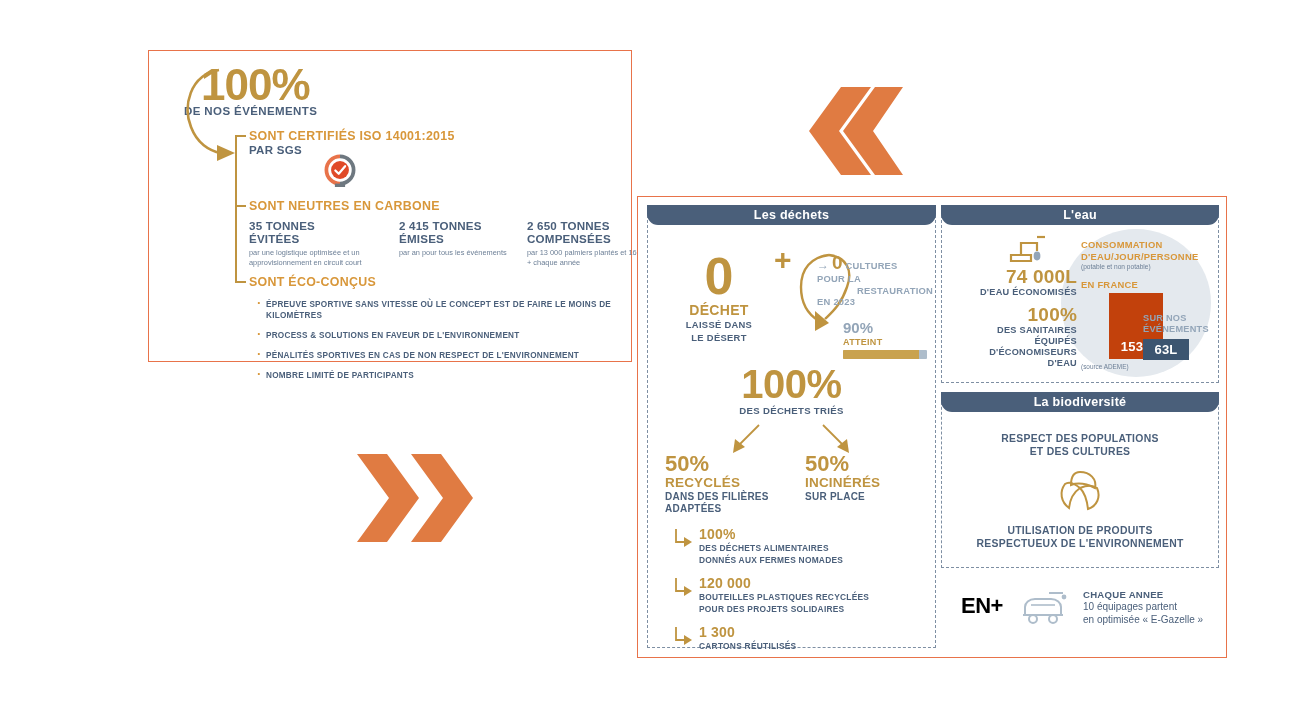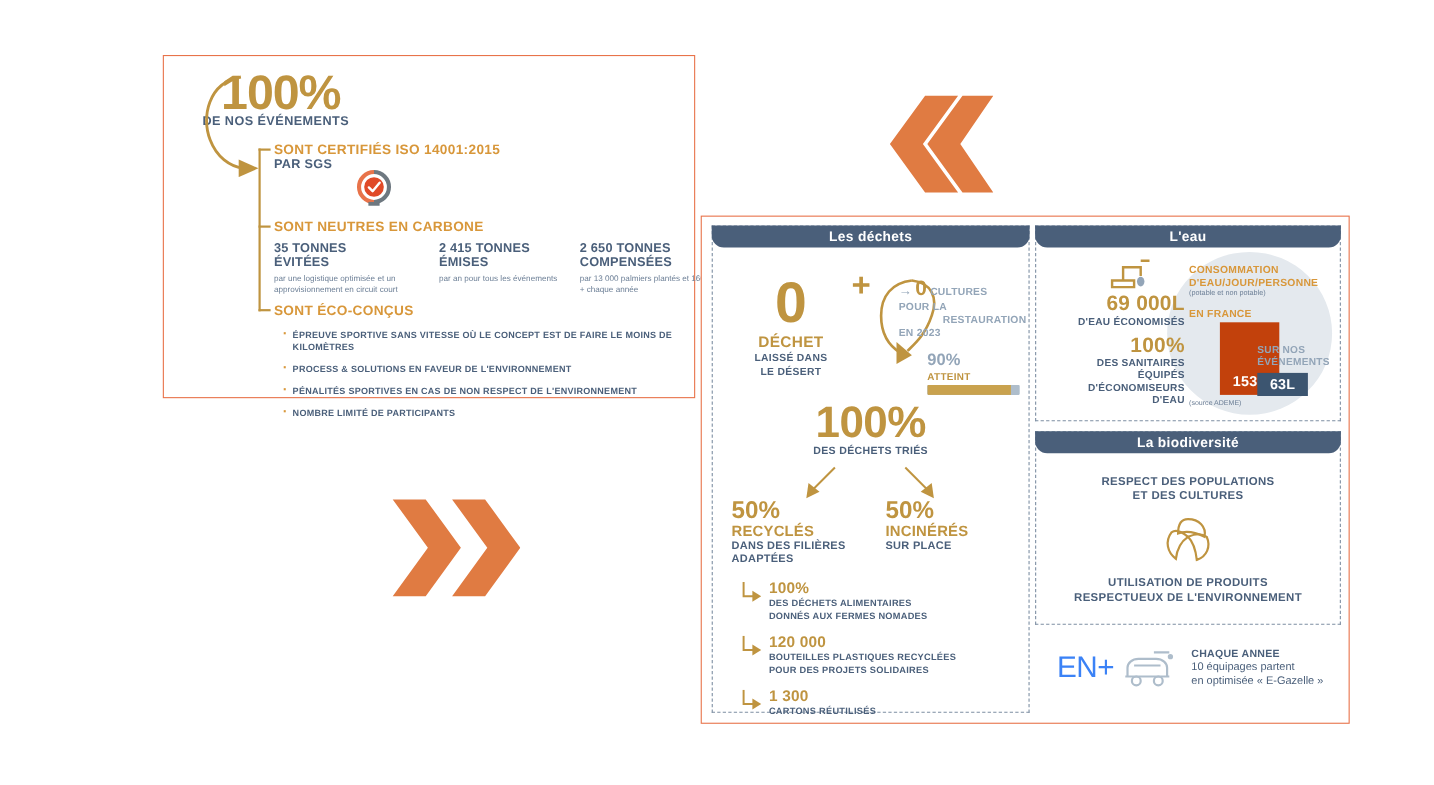--- a/index.html
+++ b/index.html
@@ -113,21 +113,21 @@
   .cons-p{font-size:6.6px;color:#6C7F96;line-height:8px;margin-top:1px;}
   .bar-lbl{font-size:9.4px;font-weight:bold;color:#D8973A;letter-spacing:.25px;}
   .bar-lbl2{font-size:9.2px;font-weight:bold;color:#93A5B8;letter-spacing:.25px;line-height:11px;}
   .bar-val{font-size:13px;font-weight:bold;color:#fff;letter-spacing:.2px;}
   .src{font-size:6.4px;color:#6C7F96;}
 
   
   .bio-t{font-size:10.4px;font-weight:bold;color:#4A5F7A;letter-spacing:.3px;line-height:13px;text-align:center;}
 
   
-  .enplus{font-size:27px;font-weight:normal;color:#3b82f6;letter-spacing:-.5px;line-height:26px;}
+  .enplus{font-size:22px;font-weight:bold;color:#000000;letter-spacing:-.5px;line-height:26px;}
   .en-t{font-size:9.6px;font-weight:bold;color:#4A5F7A;letter-spacing:.25px;line-height:12px;}
   .en-d{font-size:10px;color:#4A5F7A;line-height:12.5px;font-weight:normal;}
 </style>
 </head>
 <body>
 
 <div class="stage">
 
   <div id="left-panel">
 
@@ -310,21 +310,21 @@
       <div style="position:absolute;right:8px;top:24px;width:150px;height:148px;border-radius:50%;background:#E4E9EE;z-index:1;"></div>
 
       <svg style="position:absolute;left:66px;top:28px;z-index:2;" width="42" height="32" viewBox="0 0 42 32">
         <path d="M4 22 L4 28 L24 28 L24 22 Z" fill="none" stroke="#BF9440" stroke-width="2.2"></path>
         <path d="M14 22 L14 10 L30 10 L30 18" fill="none" stroke="#BF9440" stroke-width="2.2"></path>
         <path d="M30 4 L38 4" stroke="#BF9440" stroke-width="2.2"></path>
         <ellipse cx="30" cy="23" rx="3.4" ry="4.4" fill="#93A5B8"></ellipse>
       </svg>
 
       <div style="position:absolute;left:8px;top:62px;width:128px;text-align:right;z-index:2;">
-        <div class="eau-num">69 000L</div>
+        <div class="eau-num">74 000L</div>
         <div class="eau-sub">D'EAU ÉCONOMISÉS</div>
       </div>
 
       <div style="position:absolute;left:8px;top:100px;width:128px;text-align:right;z-index:2;">
         <div class="eau-num">100%</div>
         <div class="eau-sub">DES SANITAIRES</div>
         <div class="eau-sub">ÉQUIPÉS</div>
         <div class="eau-sub">D'ÉCONOMISEURS</div>
         <div class="eau-sub">D'EAU</div>
       </div>

